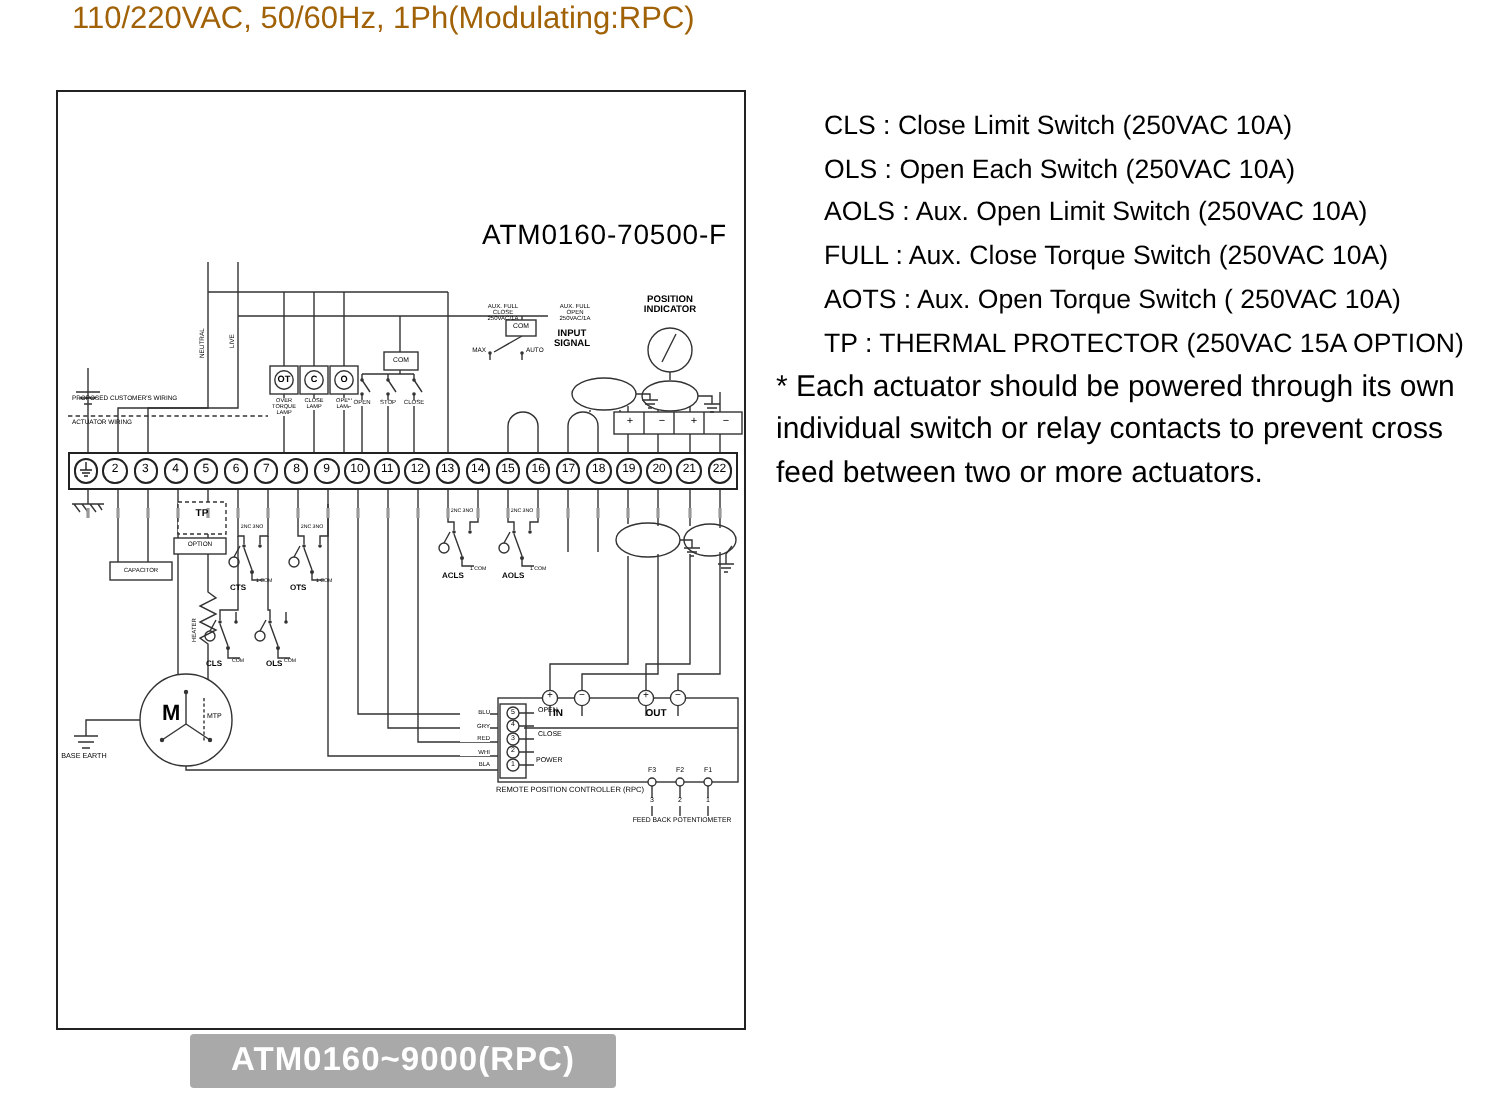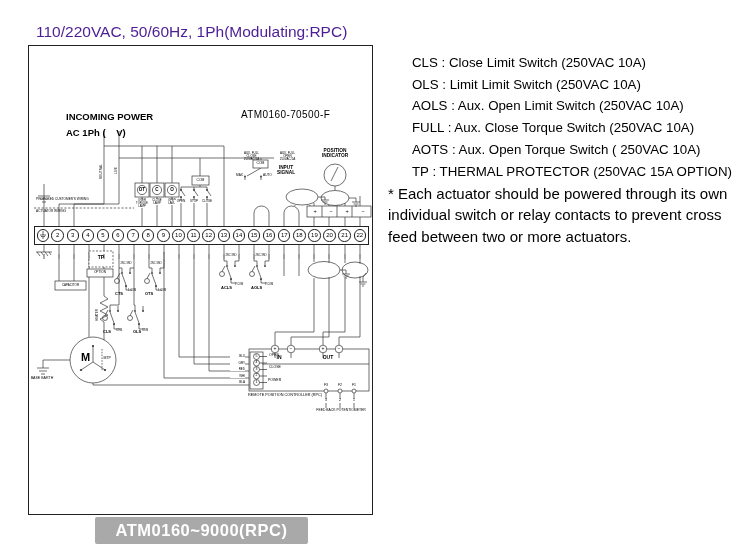--- a/index.html
+++ b/index.html
@@ -1,17 +1,17 @@
 <!DOCTYPE html>
 <html><head>
 <meta charset="utf-8">
 <style>
   html,body{margin:0;padding:0;background:#fff;}
   .page{position:relative;width:745px;height:551px;background:#fff;font-family:"Liberation Sans",sans-serif;color:#000;overflow:hidden;}
-  .title{position:absolute;left:36px;top:23px;font-size:15.5px;color:#4c1d95;}
+  .title{position:absolute;left:36px;top:1px;font-size:15.5px;color:#a16207;}
   .frame{position:absolute;left:28px;top:45px;width:345px;height:470px;border:1.2px solid #222;box-sizing:border-box;background:#fff;}
   .frame svg.wiring{position:absolute;left:0;top:0;width:345px;height:470px;}
   .lbl{position:absolute;line-height:1.08;color:#000;white-space:normal;}
   .c{text-align:center;}
   .r{text-align:right;}
   .b{font-weight:bold;}
   .pre{white-space:pre;}
   .bgw{background:#fff;}
   .vlbl{position:absolute;transform:rotate(-90deg);transform-origin:0 0;white-space:nowrap;}
   .tstrip{position:absolute;left:5px;top:180px;width:335px;height:19px;border:1px solid #222;box-sizing:border-box;background:#fff;display:flex;align-items:center;padding:0 2px;}
@@ -180,25 +180,21 @@
           <circle cx="232" cy="233" r="1"></circle>
         <circle cx="64" cy="300" r="1.1"></circle>
           <circle cx="52" cy="324" r="1.1"></circle>
           <circle cx="76" cy="324" r="1.1"></circle>
       </g>
       <g stroke="#999" stroke-width="1.6">
         <path d="M15 208V213M30 208V213M45 208V213M60 208V213M75 208V213M90 208V213M105 208V213M120 208V213M135 208V213M150 208V213M165 208V213M180 208V213M195 208V213M210 208V213M225 208V213M240 208V213M255 208V213M270 208V213M285 208V213M300 208V213M316 208V213M331 208V213"></path>
       </g>
     </svg>
 
-    <div class="lbl b" style="left:37px;top:63px;font-size:9.5px;line-height:1.65;">
-      <div>INCOMING POWER</div>
-      <div class="pre">AC 1Ph (    V)</div>
-    </div>
-    <div class="lbl" style="left:212px;top:64px;font-size:10px;letter-spacing:0.4px;">ATM0160-70500-F</div>
+    <div class="lbl" style="left:212px;top:64px;font-size:14px;letter-spacing:0.4px;">ATM0160-70500-F</div>
 
     <span class="vlbl" style="left:70px;top:133px;font-size:3.2px;">NEUTRAL</span>
     <span class="vlbl" style="left:85px;top:128px;font-size:3.2px;">LIVE</span>
 
     <div class="lbl c b" style="left:106px;top:141.5px;width:14px;font-size:4.6px;">OT</div>
     <div class="lbl c b" style="left:121px;top:141.5px;width:14px;font-size:4.6px;">C</div>
     <div class="lbl c b" style="left:136px;top:141.5px;width:14px;font-size:4.6px;">O</div>
     <div class="lbl c bgw" style="left:105px;top:153px;width:16px;font-size:2.8px;">OVER TORQUE LAMP</div>
     <div class="lbl c bgw" style="left:121px;top:153px;width:14px;font-size:2.8px;">CLOSE LAMP</div>
     <div class="lbl c bgw" style="left:136px;top:153px;width:14px;font-size:2.8px;">OPEN LAMP</div>
@@ -316,21 +312,21 @@
     <span class="lbl c bgw" style="left:308px;top:353px;width:6px;font-size:3.5px;">2</span>
     <span class="lbl c bgw" style="left:322px;top:353px;width:6px;font-size:3.5px;">1</span>
 
     <div class="lbl" style="left:219px;top:347px;width:130px;font-size:3.8px;">REMOTE POSITION CONTROLLER (RPC)</div>
     <div class="lbl c" style="left:286px;top:363px;width:52px;font-size:3.4px;">FEED BACK POTENTIOMETER</div>
   </div>
 
   <div class="legend">
     <div>
         <div class="legend-line">CLS : Close Limit Switch (250VAC 10A)</div>
-        <div class="legend-line">OLS : Limit Limit Switch (250VAC 10A)</div>
+        <div class="legend-line">OLS : Open Each Switch (250VAC 10A)</div>
         <div class="legend-line">AOLS : Aux. Open Limit Switch (250VAC 10A)</div>
         <div class="legend-line">FULL : Aux. Close Torque Switch (250VAC 10A)</div>
         <div class="legend-line">AOTS : Aux. Open Torque Switch ( 250VAC 10A)</div>
         <div class="legend-line">TP : THERMAL PROTECTOR (250VAC 15A OPTION)</div>
       </div>
     <div class="legend-note">* Each actuator should be powered through its own individual switch or relay contacts to prevent cross feed between two or more actuators.</div>
   </div>
 
   <div class="badge">ATM0160~9000(RPC)</div>
 

